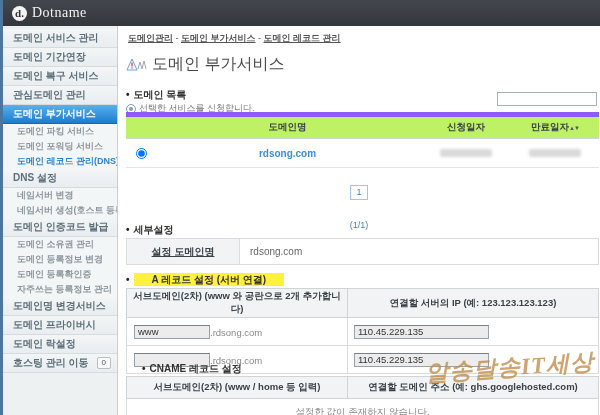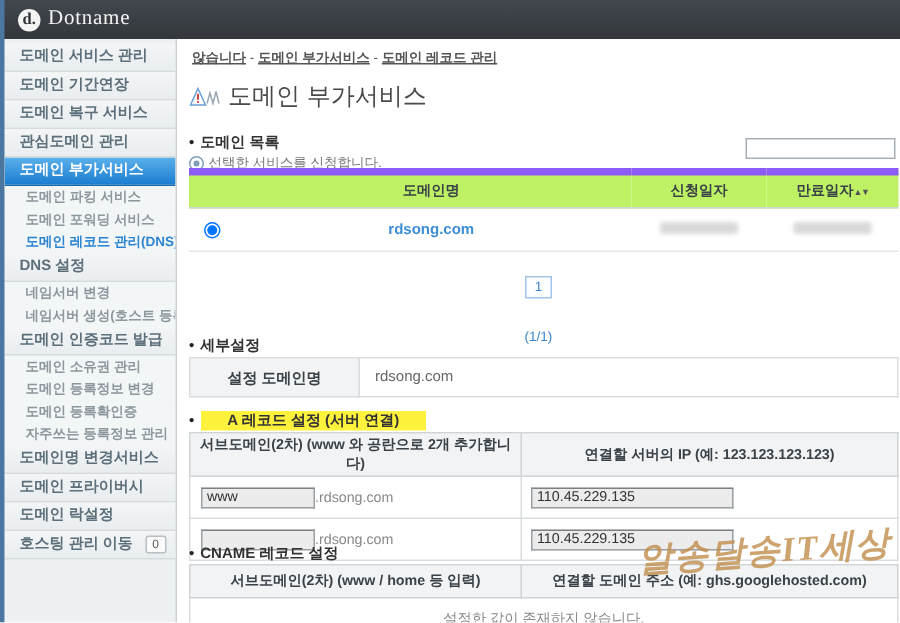--- a/index.html
+++ b/index.html
@@ -51,36 +51,36 @@
   .sort-glyph{font-size:6px;color:#555;letter-spacing:-1px;}
   
   .pagination{position:absolute;left:0;top:155px;width:482px;text-align:center;}
   .page-box{display:inline-block;min-width:12px;height:13px;line-height:13px;border:1px solid #9fc6e8;
             color:#3a85c8;font-size:9px;padding:0 2px;cursor:pointer;background:#fdfeff;}
   .page-of{font-size:9px;color:#3a85c8;margin-top:20px;}
   
   .sec-detail{position:absolute;left:8px;top:197px;}
   .detail-table{position:absolute;left:8px;top:212px;width:473px;border-collapse:collapse;}
   .detail-table td{border:1px solid #d9dde0;height:23px;font-size:10px;}
-  .detail-table .lbl{background:#f1f3f4;width:110px;text-align:center;font-weight:bold;color:#3a4248;}
+  .detail-table .lbl{background:#f1f3f4;width:110px;text-align:center;font-weight:bold;color:#3a4248;text-decoration:underline;}
   .detail-table .val{padding-left:10px;color:#666;}
   
   .sec-arecord{position:absolute;left:8px;top:247px;}
   .hl{background:#fff23d;padding:1px 18px;}
   .rec-table{position:absolute;left:8px;width:473px;border-collapse:collapse;}
   .arec{top:262px;}
   .rec-table th{background:#f1f3f4;border:1px solid #cfd4d6;height:19px;font-size:9.5px;color:#3a4248;font-weight:bold;}
   .rec-table td{border:1px solid #d9dde0;height:25px;font-size:9.5px;color:#888;}
   .col-sub{width:218px;}
   .inp{height:14px;border:1px solid #9aa0a4;border-top-color:#7a8084;background:#ececec;
        box-sizing:border-box;font-size:9.5px;padding:0 3px;color:#333;}
   .inp-sub{width:76px;margin-left:6px;}
   .inp-ip{width:135px;margin-left:5px;}
   
-  .sec-cname{position:absolute;left:8px;top:336px;}
+  .sec-cname{position:absolute;left:8px;top:336px;padding-left:16px;}
   .cname{top:350px;}
   .empty-msg{text-align:center;color:#999;}
   
   .watermark{position:absolute;right:6px;top:352px;font-size:23px;font-weight:bold;font-style:italic;
              color:rgba(193,141,75,.8);transform:rotate(-4deg);letter-spacing:1px;z-index:40;
              font-family:"Liberation Serif","DejaVu Serif",serif;pointer-events:none;}
 </style>
 </head>
 <body>
 
@@ -109,21 +109,21 @@
     <div class="nav-sub">도메인 등록확인증</div>
     <div class="nav-sub">자주쓰는 등록정보 관리</div>
     <div class="nav-item">도메인명 변경서비스</div>
     <div class="nav-item">도메인 프라이버시</div>
     <div class="nav-item">도메인 락설정</div>
     <div class="nav-item">호스팅 관리 이동<span class="badge">0</span></div>
   </div>
 
 <div class="main">
 
-  <div class="breadcrumb"><a>않습니다</a> - <a>도메인 부가서비스</a> - <a>도메인 레코드 관리</a></div>
+  <div class="breadcrumb"><a>도메인관리</a> - <a>도메인 부가서비스</a> - <a>도메인 레코드 관리</a></div>
 
   <div class="page-title">
     <svg width="22" height="15" viewBox="0 0 22 15">
       <path d="M6 2 L11 13 L1 13 Z" fill="#fdfdfd" stroke="#6a9fd8" stroke-width="1"></path>
       <rect x="5.4" y="5.5" width="1.2" height="4" fill="#cc3333"></rect>
       <rect x="5.4" y="10.4" width="1.2" height="1.2" fill="#cc3333"></rect>
       <path d="M12 12 L14 5 L16 12 L18 4 L20 12" fill="none" stroke="#9aa7b5" stroke-width="1"></path>
     </svg>
     <span>도메인 부가서비스</span>
   </div>

